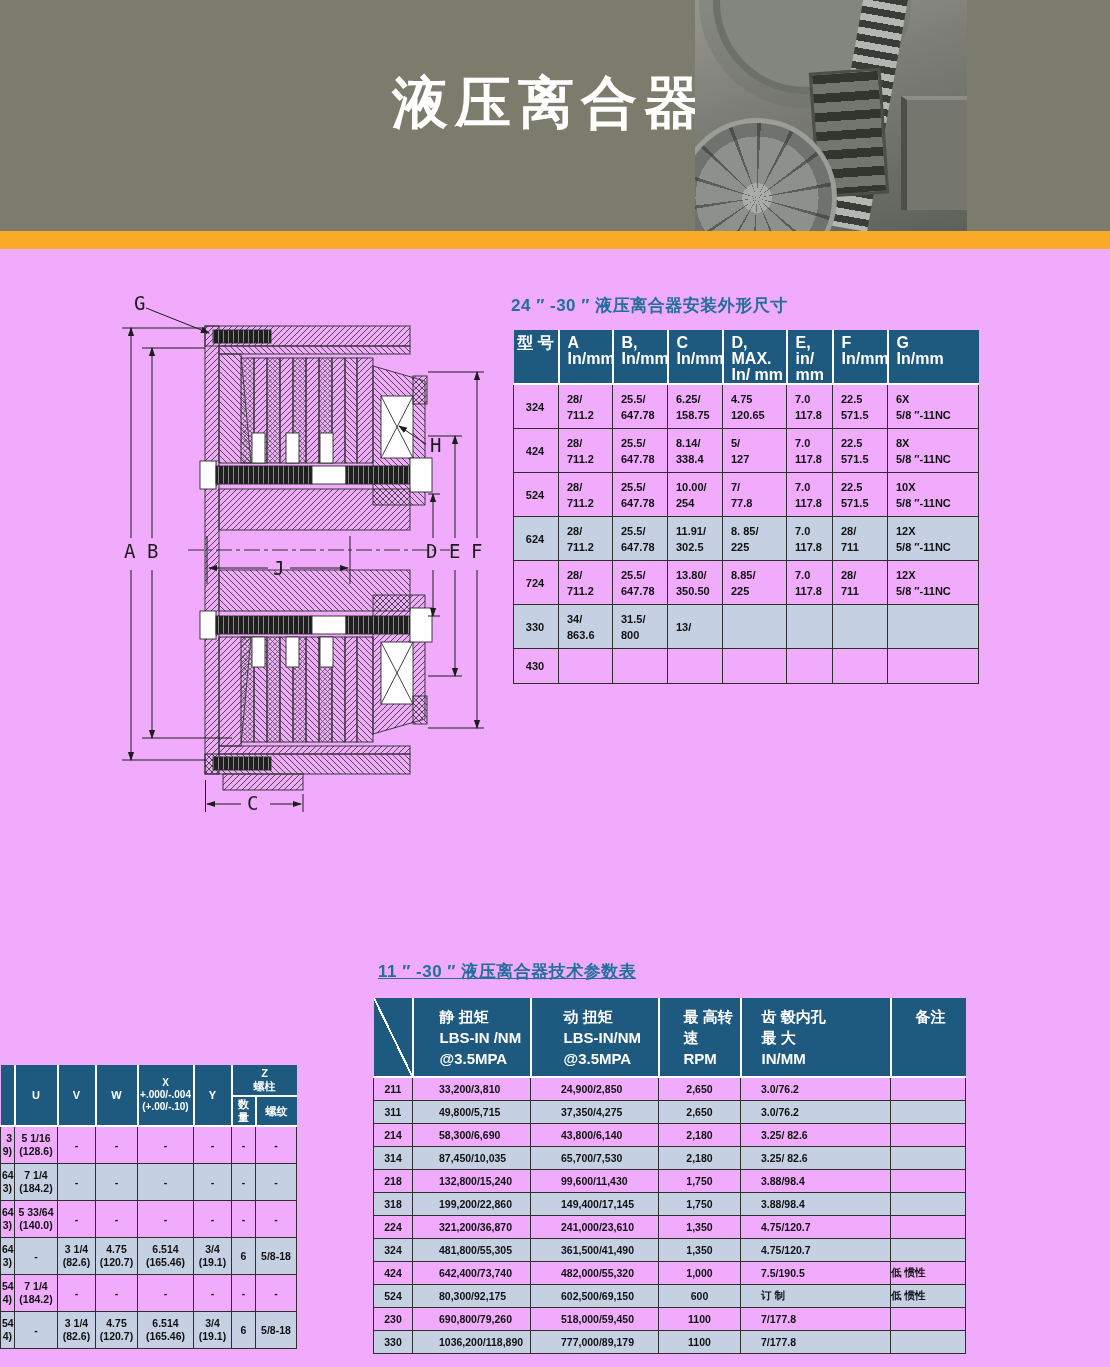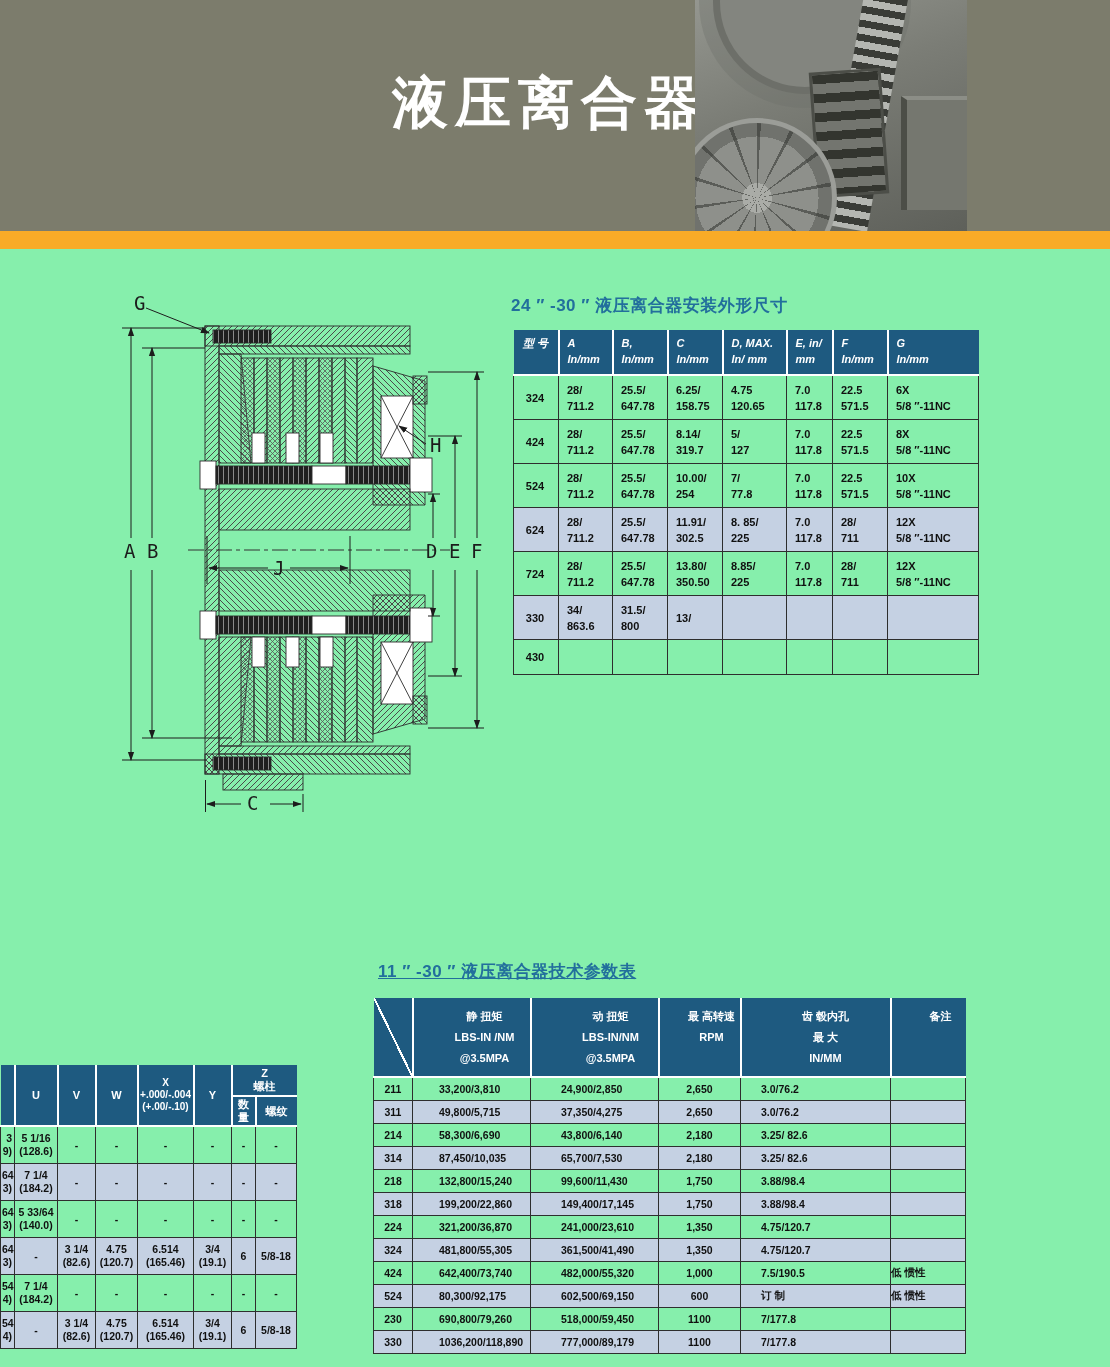--- a/index.html
+++ b/index.html
@@ -1,17 +1,17 @@
 <!DOCTYPE html>
 <html><head>
 <meta charset="utf-8">
 <style>
   html,body{margin:0;padding:0;background:#ffffff;}
   body{font-family:"Liberation Sans","DejaVu Sans",sans-serif;}
-  .page{position:relative;width:1110px;height:1367px;background:#86efac;overflow:hidden;}
+  .page{position:relative;width:1110px;height:1367px;background:#f0abfc;overflow:hidden;}
 
   
   .header-band{position:absolute;left:0;top:0;width:1110px;height:231px;background:#7c7c6c;}
   .header-title{position:absolute;left:392px;top:66px;font-size:56px;font-weight:bold;color:#ffffff;
                 letter-spacing:7px;font-family:"DejaVu Sans","Liberation Sans",sans-serif;}
   .accent-bar{position:absolute;left:0;top:231px;width:1110px;height:18px;background:#f9ab27;}
 
   
   .photo{position:absolute;left:695px;top:0;width:272px;height:231px;overflow:hidden;
          background:linear-gradient(160deg,#94968f 0%,#7b7d76 40%,#5e605a 100%);}
@@ -40,29 +40,29 @@
   table.dtab th{background:#1e5a80;color:#fff;font-weight:bold;white-space:pre-line;
                 border:2px solid #fff;border-top:none;}
   table.dtab th:first-child{border-left:none;}
   table.dtab th:last-child{border-right:none;}
   table.dtab td{border:1.5px solid #2e2e2e;color:#101010;font-weight:bold;white-space:pre-line;}
   table.dtab tbody tr:first-child td{border-top:2.5px solid #2e2e2e;}
   table.dtab tr.shaded td{background:#c5d1e3;}
 
   
   #dim-table{left:513px;top:330px;width:465px;font-size:11px;}
-  #dim-table th{height:39px;vertical-align:top;padding:5px 0 0 8px;text-align:left;font-size:11px;line-height:16px;font-style:italic;}
+  #dim-table th{height:39px;vertical-align:top;padding:5px 0 0 8px;text-align:left;font-size:16px;line-height:16px;}
   #dim-table th:first-child{text-align:center;padding-left:0;}
   #dim-table td{height:39px;line-height:16px;padding:2px 2px 2px 8px;vertical-align:middle;}
   #dim-table td:first-child{text-align:center;padding-left:0;}
   #dim-table tbody tr:last-child td{height:30px;}
 
   
   #tech-table{left:373px;top:998px;width:592px;font-size:10.5px;}
-  #tech-table th{height:70px;vertical-align:top;text-align:center;padding:8px 0 0 26px;font-size:11px;line-height:21px;}
+  #tech-table th{height:70px;vertical-align:top;text-align:left;padding:8px 0 0 26px;font-size:15px;line-height:21px;}
   #tech-table th.diag{padding:0;
       background:linear-gradient(to top right,#1e5a80 calc(50% - 1px),#ffffff calc(50% - 1px) calc(50% + 1px),#1e5a80 calc(50% + 1px));}
   #tech-table th:nth-child(3){padding-left:32px;}
   #tech-table th:nth-child(4){padding-left:24px;}
   #tech-table th:nth-child(5){padding-left:20px;}
   #tech-table th:nth-child(6){padding-left:24px;}
   #tech-table td{height:22px;vertical-align:middle;padding:0;}
   #tech-table td:nth-child(1){text-align:center;}
   #tech-table td:nth-child(2){padding-left:26px;}
   #tech-table td:nth-child(3){padding-left:30px;}
@@ -254,21 +254,21 @@
           <td>6X
 5/8 ″-11NC</td>
         </tr>
         <tr>
           <td>424</td>
           <td>28/
 711.2</td>
           <td>25.5/
 647.78</td>
           <td>8.14/
-319.7</td>
+338.4</td>
           <td>5/
 127</td>
           <td>7.0
 117.8</td>
           <td>22.5
 571.5</td>
           <td>8X
 5/8 ″-11NC</td>
         </tr>
         <tr>

